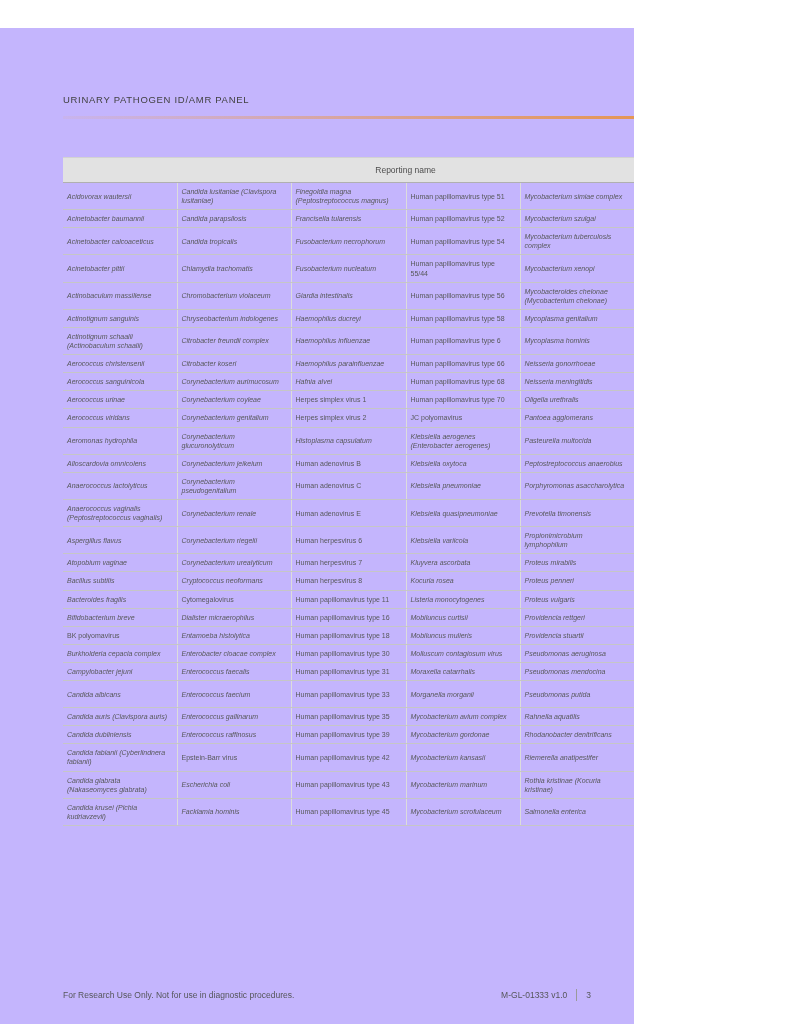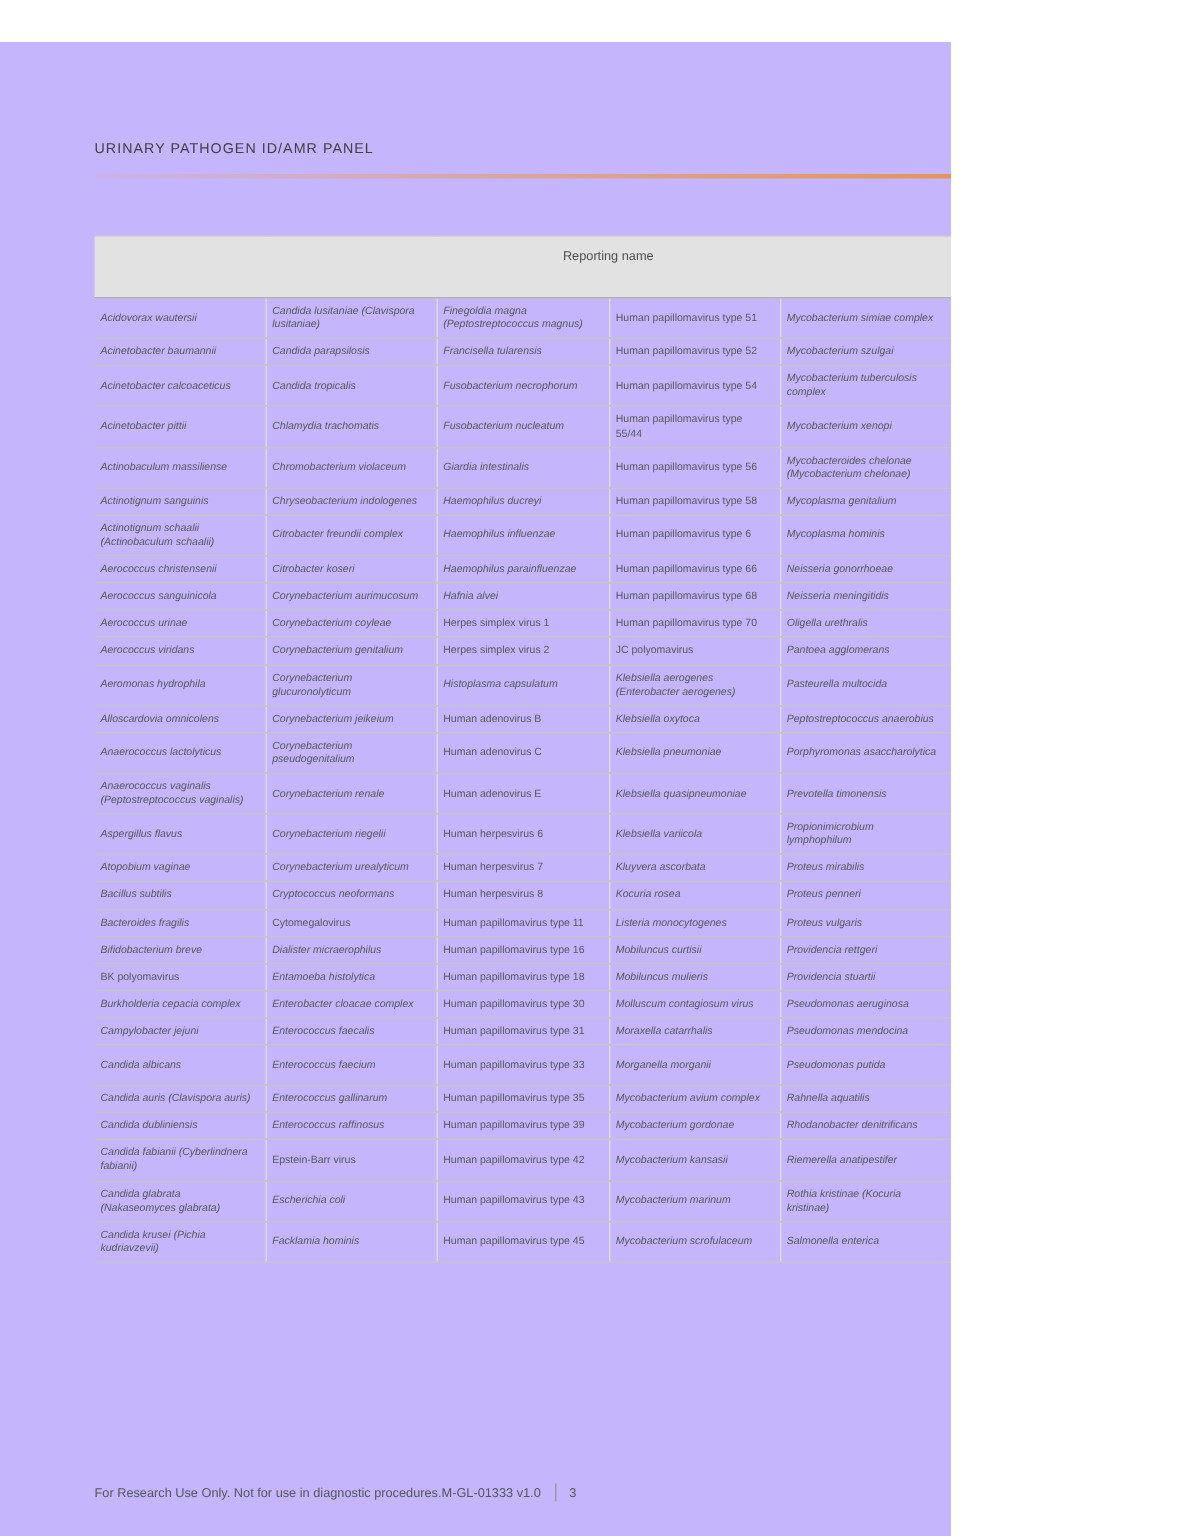--- a/index.html
+++ b/index.html
@@ -8,29 +8,29 @@
   .page { position:relative; width:634px; height:1024px; background:#c4b5fd; overflow:hidden;margin-top:28px; }
 
   .doc-header { position:absolute; left:63px; top:66px; font-size:9.5px; letter-spacing:0.7px; color:#414141; }
   .accent-rule { position:absolute; left:63px; top:88px; width:665px; height:3px;
                  background:linear-gradient(90deg, rgba(236,169,104,0.10) 0%, rgba(235,150,70,0.55) 45%, #E8913E 100%); }
   .table-caption { position:absolute; left:63px; top:109px; font-size:11px; color:#3c3c3c; }
 
   .table-wrap { position:absolute; left:63px; top:129px; width:685px; }
   table { width:685px; border-collapse:collapse; table-layout:fixed; }
   thead th { background:#e2e2e2; font-weight:normal; font-size:8.5px; color:#4d4d4d;
-             padding:7px 0 23px 0; border-top:1px solid #d2d2d2; border-bottom:1px solid #b0b0b0; }
+             padding:7px 0 7px 0; border-top:1px solid #d2d2d2; border-bottom:1px solid #b0b0b0; }
   tbody td { font-size:7px; font-style:italic; color:#57585a; line-height:1.3;
              padding:4px 6px 4px 4px; border-bottom:1px solid #c6c6c6; border-left:1px solid #dcdcdc;
              vertical-align:middle; word-wrap:break-word; }
   tbody td:first-child { border-left:none; }
   tbody td.roman { font-style:normal; }
 
   .footer { position:absolute; left:63px; right:43px; top:961px; display:flex;
-            justify-content:flex-start; align-items:center; font-size:8.5px; color:#55565a; }
+            justify-content:space-between; align-items:center; font-size:8.5px; color:#55565a; }
   .footer-right { display:flex; align-items:center; }
   .footer-divider { display:inline-block; width:1px; height:12px; background:#9a9a9a; margin:0 9px; }
 </style>
 </head>
 <body>
 
 <div class="page">
 
   <div class="doc-header">URINARY PATHOGEN ID/AMR PANEL</div>
   <div class="accent-rule"></div>

